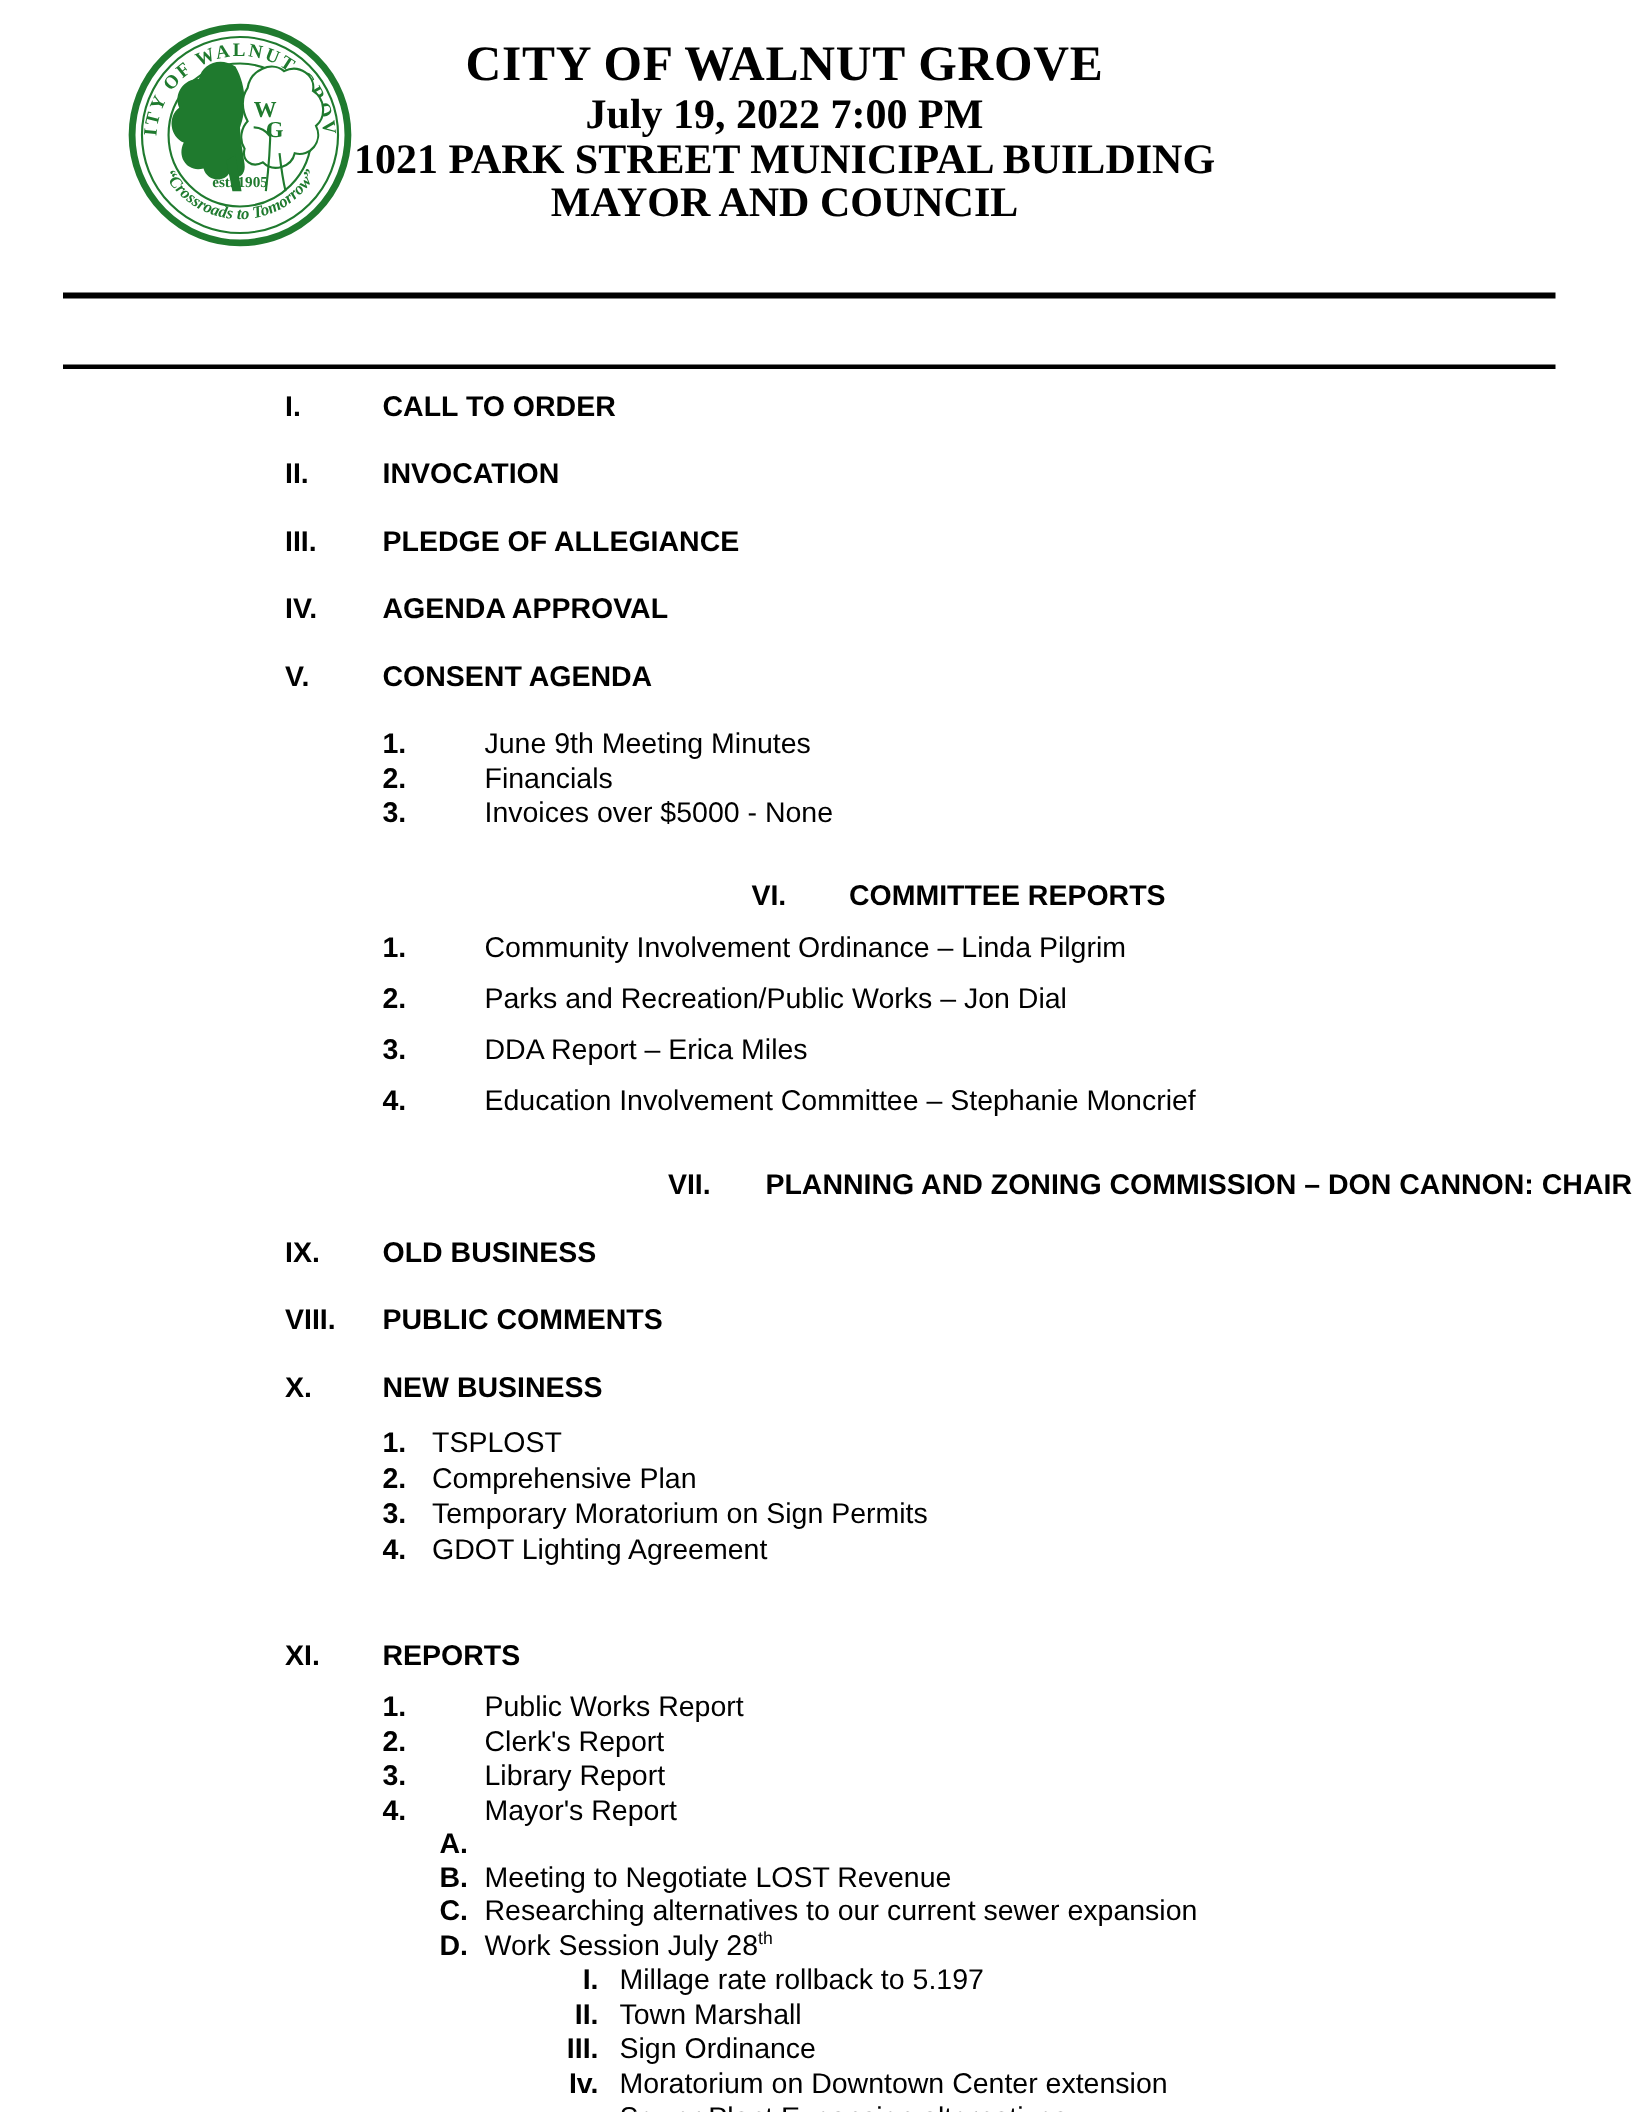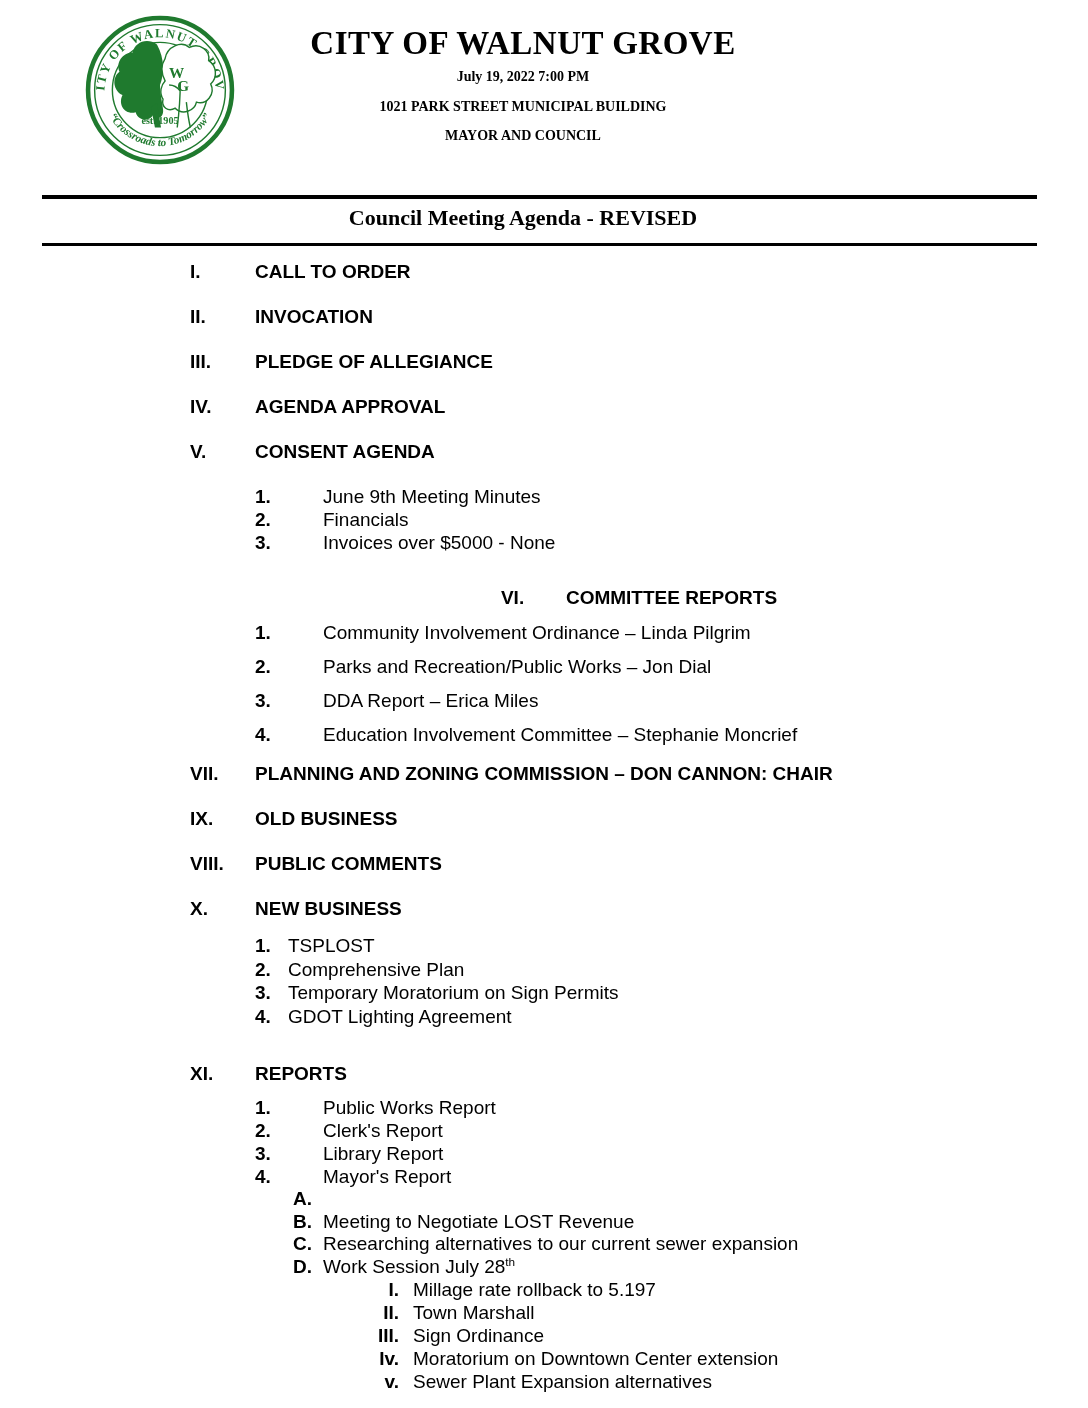--- a/index.html
+++ b/index.html
@@ -4,38 +4,38 @@
 <style>
   html,body{margin:0;padding:0;background:#fff;}
   .page{position:relative;width:1088px;height:1408px;background:#ffffff;overflow:hidden;
         font-family:"Liberation Sans",sans-serif;color:#000;}
 
   
   .seal{position:absolute;left:84px;top:14px;}
   .hdr{position:absolute;top:24px;left:0;width:1046px;text-align:center;
        font-family:"Liberation Serif",serif;font-weight:bold;}
   .hdr-line1{font-size:33px;line-height:38px;letter-spacing:.5px;}
-  .hdr-line{font-size:14px;line-height:29.5px;}
+  .hdr-line{font-size:28px;line-height:29.5px;}
 
   
   .rule{position:absolute;left:42px;width:995px;background:#000;}
   .rule-top{top:195px;height:4px;}
   .rule-bottom{top:243px;height:3px;}
   .doc-title{position:absolute;top:205px;left:0;width:1046px;text-align:center;
              font-family:"Liberation Serif",serif;font-weight:bold;font-size:22px;}
 
   
   .agenda{position:absolute;top:247px;left:0;right:0;bottom:0;padding-left:190px;overflow:hidden;}
   .row{display:flex;}
   .sec{font-weight:bold;font-size:19px;line-height:22px;margin-top:23px;}
   .sec .num{width:65px;flex:none;}
   .sec-first{margin-top:14px;}
   .gap33{margin-top:33px;justify-content:center;}
-  .gap34{margin-top:17px;}
-  .gap35{margin-top:35px;}
+  .gap34{margin-top:34px;justify-content:flex-end;}
+  .gap35{margin-top:49px;}
 
   .it{font-size:19px;line-height:23px;margin-left:65px;}
   .it .mk{font-weight:bold;width:68px;flex:none;}
   .it-lead{margin-top:22px;}
   .it-spaced{margin-top:11px;}
   .it-lead2{margin-top:12px;}
 
   .nb{font-size:19px;line-height:23.5px;margin-left:65px;}
   .nb .mk{font-weight:bold;width:33px;flex:none;}
   .nb-lead{margin-top:14px;}
@@ -83,21 +83,20 @@
   </div>
 
   <div class="hdr">
     <div class="hdr-line1">CITY OF WALNUT GROVE</div>
     <div class="hdr-line">July 19, 2022 7:00 PM</div>
     <div class="hdr-line">1021 PARK STREET MUNICIPAL BUILDING</div>
     <div class="hdr-line">MAYOR AND COUNCIL</div>
   </div>
 
   <div class="rule rule-top"></div>
-  <div class="doc-title">Council Meeting Agenda - REVISED</div>
   <div class="rule rule-bottom"></div>
 
   <div class="agenda">
 
     <div class="row sec sec-first">
       <span class="num">I.</span>
       <span class="head">CALL TO ORDER</span>
     </div>
 
     <div class="row sec">

